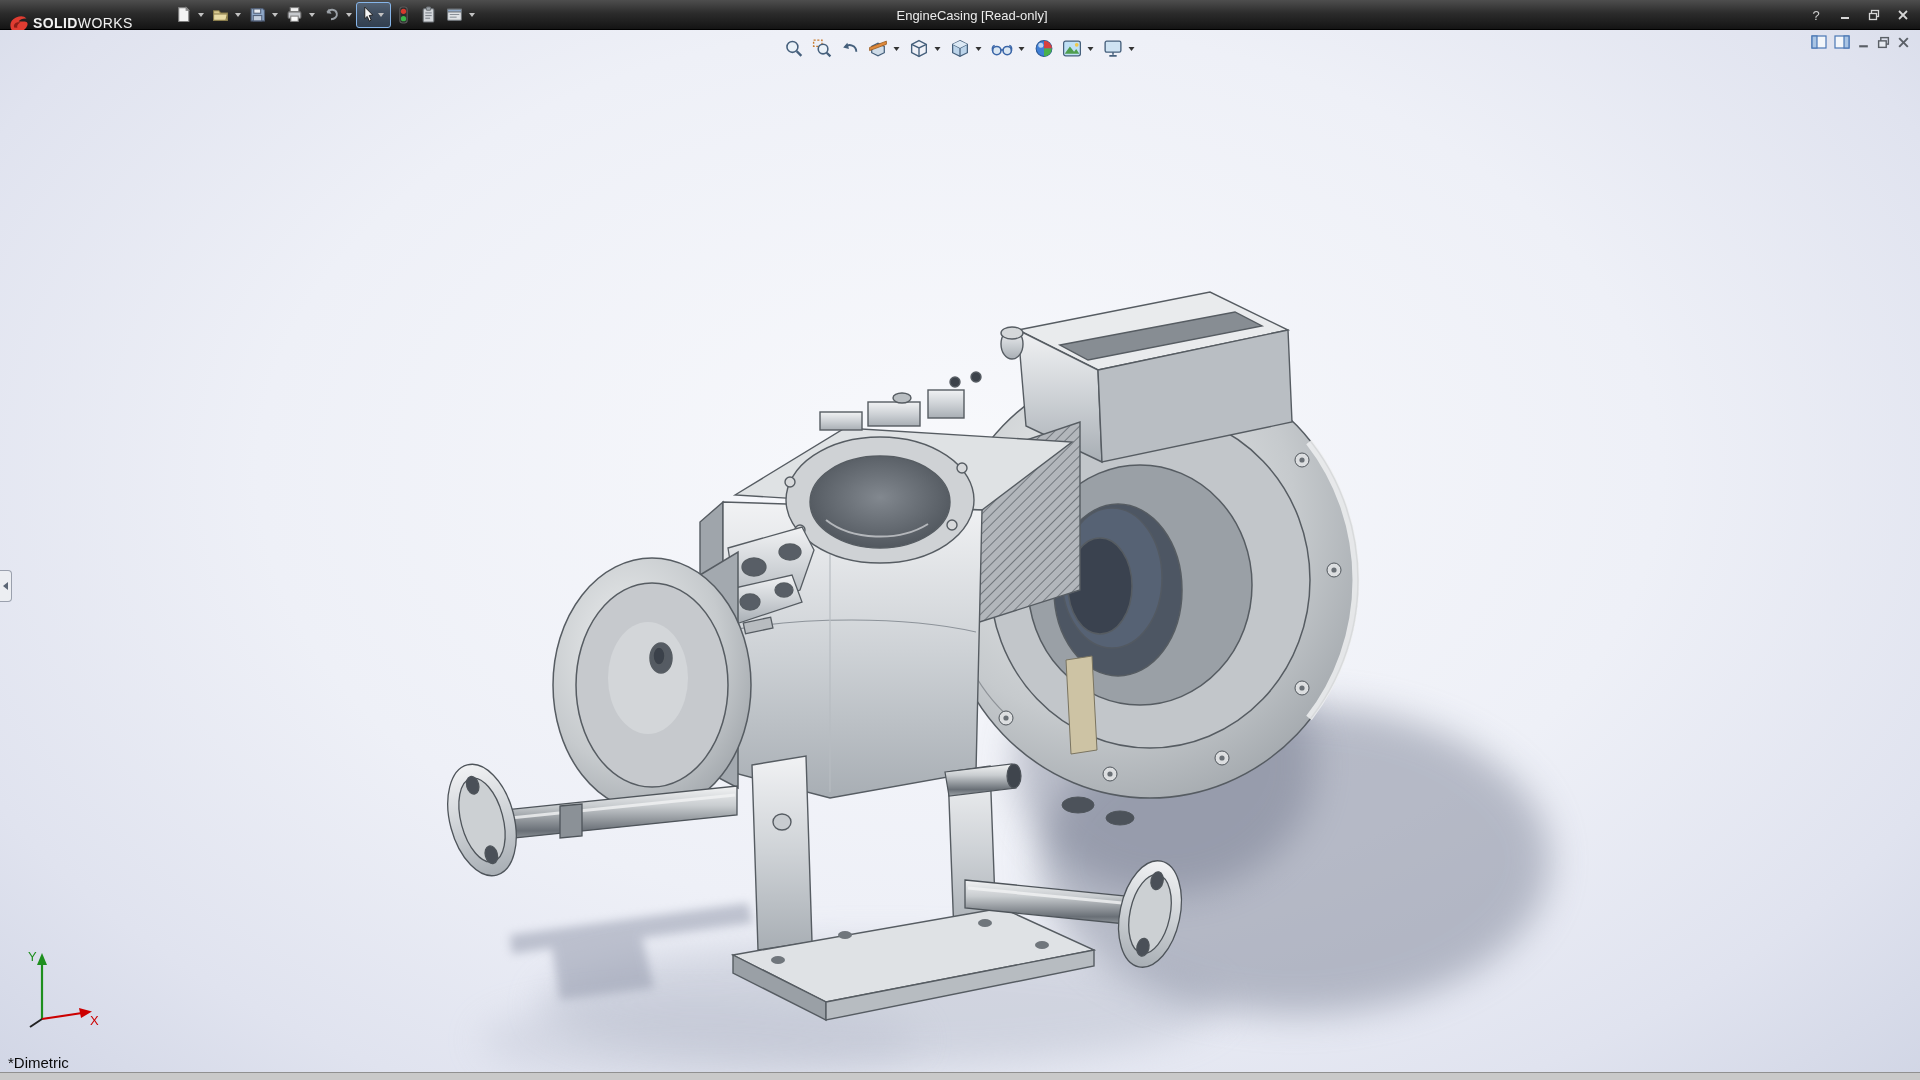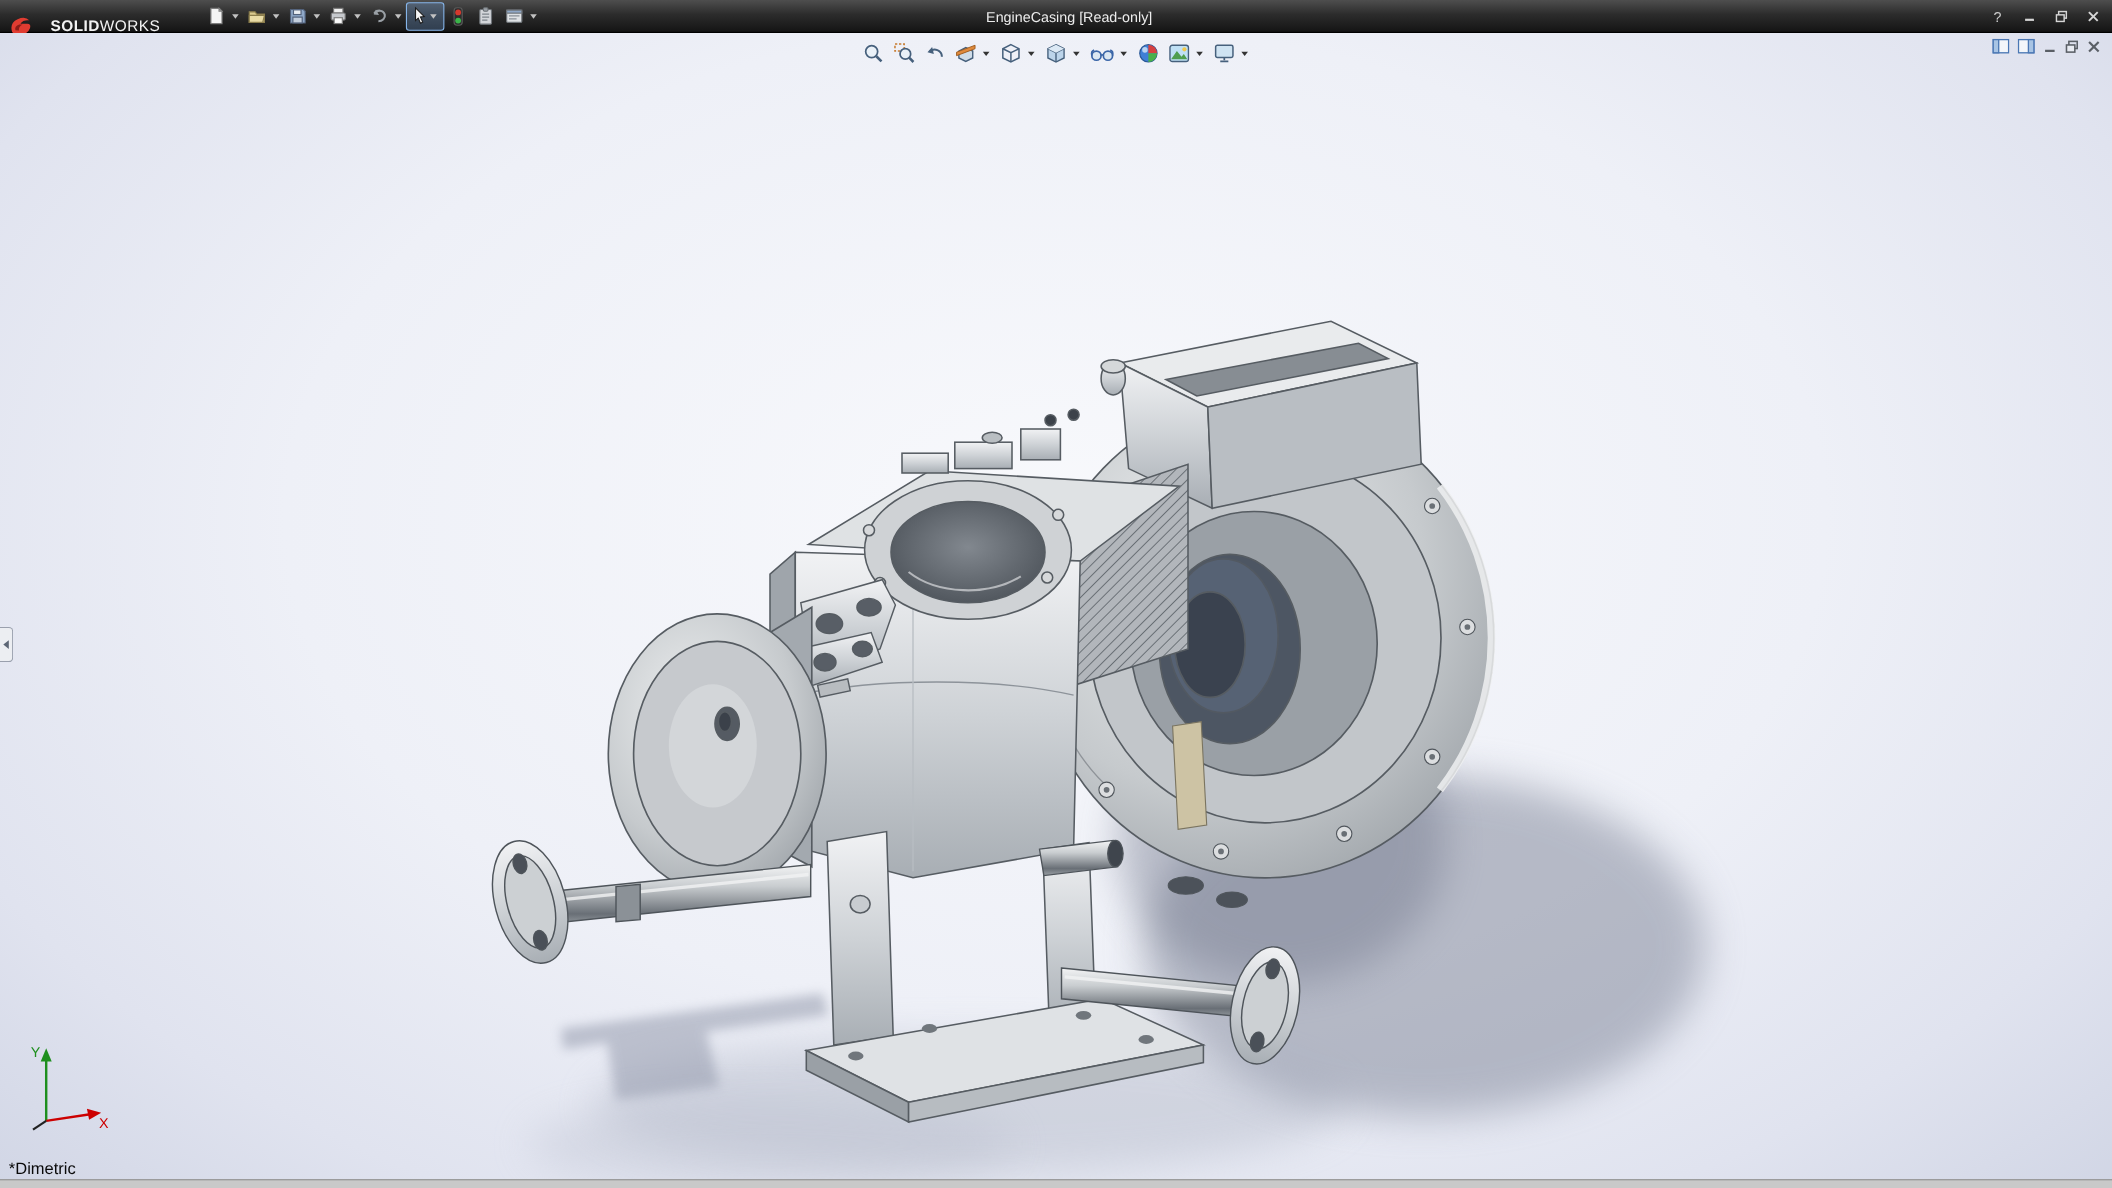--- a/index.html
+++ b/index.html
@@ -10,21 +10,21 @@
     position:relative;
   }
   
   .titlebar{
     height:30px;width:100%;
     background:linear-gradient(180deg,#4e4e4e 0%,#2c2c2c 45%,#141414 100%);
     display:flex;align-items:center;position:relative;color:#e8e8e8;
     border-bottom:1px solid #000;
     box-sizing:border-box;
   }
-  .logo{display:flex;align-items:center;gap:18px;padding:0 12px 0 8px;flex:0 0 auto;margin-top:16px;}
+  .logo{display:flex;align-items:center;gap:5px;padding:0 12px 0 8px;flex:0 0 auto;margin-top:16px;}
   .logo-text{font-size:14px;letter-spacing:.4px;color:#f2f2f2;}
   .logo-text b{font-weight:bold;}
   .tb-icons{display:flex;align-items:center;margin-left:26px;gap:1px;}
   .tb-btn{display:flex;align-items:center;height:24px;padding:0 3px;border-radius:3px;border:1px solid transparent;}
   .tb-btn.highlight{border:1px solid #86b5e9;background:rgba(120,170,230,.28);}
   .dd{width:0;height:0;border-left:3.5px solid transparent;border-right:3.5px solid transparent;border-top:4px solid #c2c2c2;margin:0 3px 0 1px;}
   .title-center{
     position:absolute;left:50%;top:0;height:30px;display:flex;align-items:center;
     transform:translateX(-50%);font-size:13px;color:#ececec;white-space:nowrap;margin-left:12px;
   }

